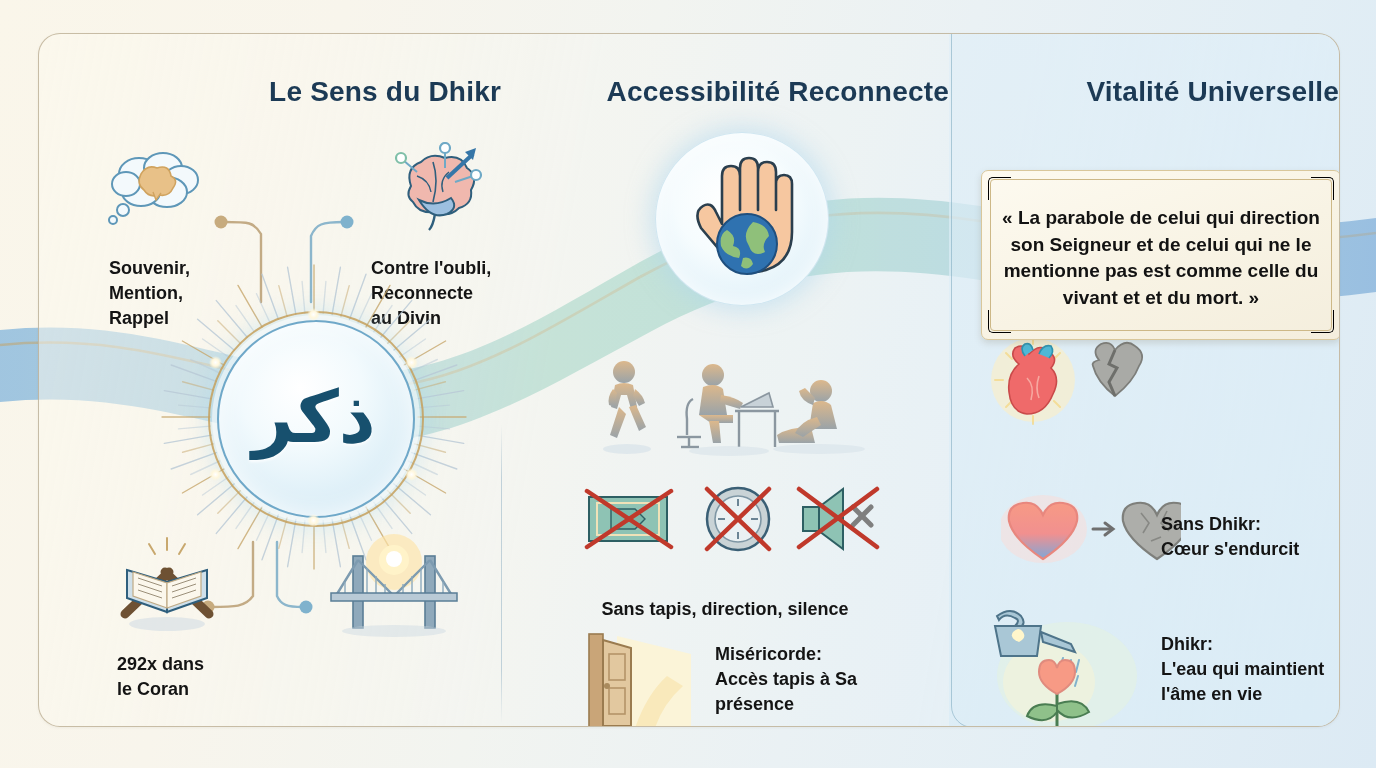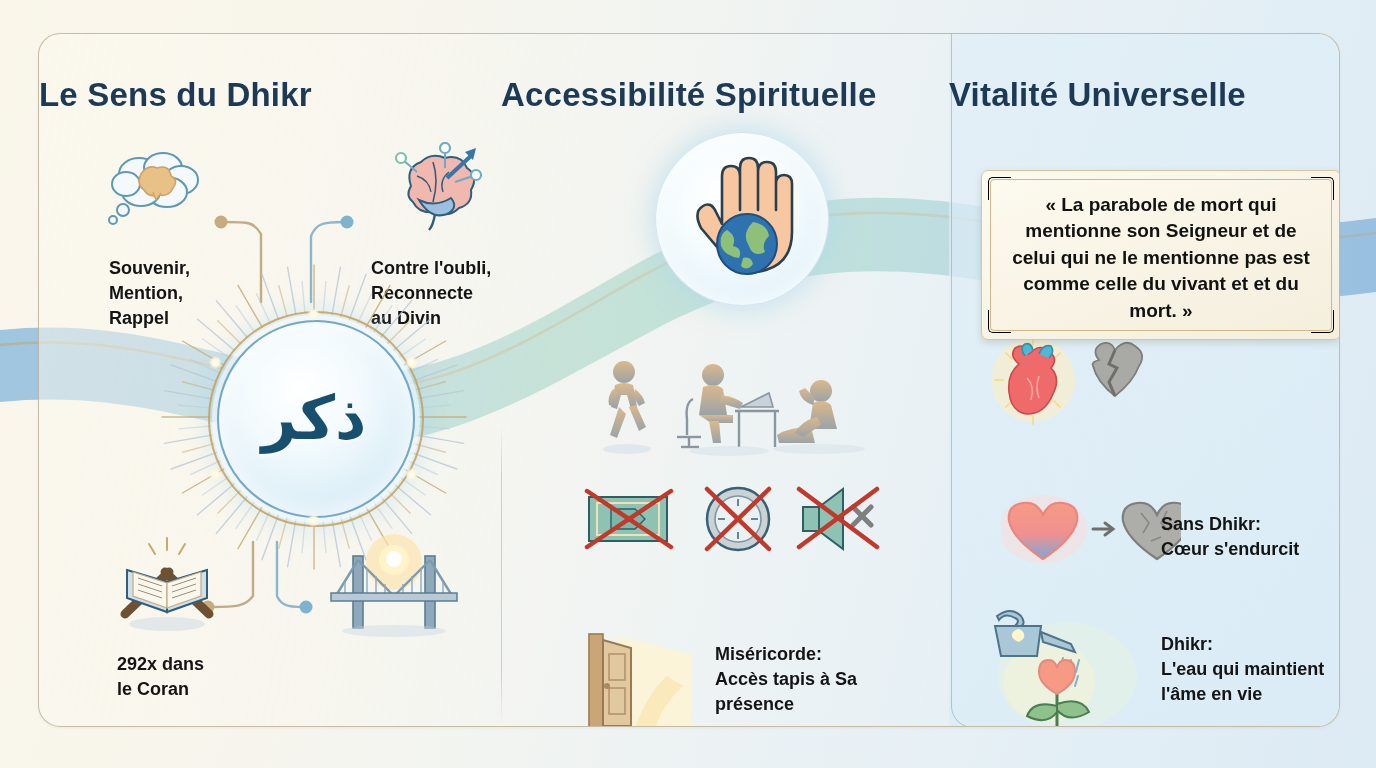--- a/index.html
+++ b/index.html
@@ -38,22 +38,22 @@
   }
   .div-1{left:462px;top:390px;height:300px;}
 
   
   .col{position:absolute;top:0;height:692px;}
   .col-1{left:0px;width:462px;}
   .col-2{left:462px;width:448px;}
   .col-3{left:910px;width:390px;}
 
   .col-title{
-    position:absolute;width:100%;text-align:left;
-    font-size:33px;font-weight:bold;color:#1c3a55;
+    position:absolute;width:100%;text-align:right;
+    font-size:28px;font-weight:bold;color:#1c3a55;
     letter-spacing:.2px;
   }
   .c1title{top:42px;}
   .c2title{top:42px;}
   .c3title{top:42px;}
 
   
   .lbl{
     position:absolute;color:#141414;font-weight:bold;
     font-size:18px;line-height:25px;
@@ -72,21 +72,21 @@
     box-shadow:0 0 0 5px rgba(255,255,255,.55),0 0 26px 6px rgba(150,210,240,.45),inset 0 0 26px rgba(255,255,255,.9);
   }
   .medal-gold{
     position:absolute;left:19px;top:19px;width:212px;height:212px;border-radius:50%;
     border:2px solid rgba(197,160,92,.85);
   }
   .arabic{
     position:absolute;left:28px;top:28px;width:194px;height:194px;
     display:flex;align-items:center;justify-content:center;
     font-family:"DejaVu Sans",sans-serif;
-    font-size:61px;color:#17506e;font-weight:bold;
+    font-size:72px;color:#17506e;font-weight:bold;
     direction:rtl;
     text-shadow:0 2px 3px rgba(255,255,255,.85);
   }
   .sparkle{position:absolute;width:13px;height:13px;border-radius:50%;
     background:radial-gradient(circle,#fff 0%,#fff7dd 38%,rgba(255,236,180,0) 72%);}
 
   
   .conn{position:absolute;left:0;top:0;width:462px;height:692px;pointer-events:none;}
 
   
@@ -350,21 +350,21 @@
               <path d="M114,52 L114,64"></path>
           </g>
           <rect x="2" y="63" width="126" height="8" fill="#b9cad6" stroke="#5a7e96" stroke-width="1.5"></rect>
           <ellipse cx="65" cy="101" rx="52" ry="6" fill="#cfdbe4" opacity=".5"></ellipse>
         </svg>
       </div>
     </div>
 
     <div class="col col-2">
 
-      <div class="col-title c2title">Accessibilité Spirituelle</div>
+      <div class="col-title c2title">Accessibilité Reconnecte</div>
 
       <div class="hand-wrap">
         <div class="hand-halo"></div>
         <svg viewBox="0 0 172 172" width="172" height="172" style="position:absolute;left:0;top:0;">
           <path d="M46,96 q-8,-16 2,-22 q8,-5 13,6 l6,12 L67,44 q0,-10 9,-10 q9,0 9,10 l0,34 0,-42 q0,-10 9,-10 q9,0 9,10 l0,42 0,-38 q0,-10 9,-10 q9,0 9,10 l0,38 0,-26 q0,-9 8,-9 q8,0 8,9 l0,48 q0,30 -26,38 q-24,7 -38,-10 Z" fill="#f6c7a0" stroke="#2b3f4e" stroke-width="2.6" stroke-linejoin="round"></path>
           <circle cx="92" cy="112" r="30" fill="#2f72b0" stroke="#1f4f7e" stroke-width="2"></circle>
           <path d="M72,98 q10,6 6,16 q10,2 6,12 q-14,-2 -18,-12 q-2,-12 6,-16 Z" fill="#8fc07a"></path>
           <path d="M98,90 q14,2 16,14 q-8,8 -4,16 q-12,6 -16,-6 q-8,-12 4,-24 Z" fill="#8fc07a"></path>
           <path d="M88,126 q8,-2 10,6 q-6,8 -12,2 Z" fill="#8fc07a"></path>
         </svg>
@@ -455,20 +455,21 @@
           <g stroke="#7f7f7f" stroke-width="5" stroke-linecap="round">
             <path d="M272,28 L290,46"></path>
               <path d="M290,28 L272,46"></path>
           </g>
           <g stroke="#c0392b" stroke-width="4.5" stroke-linecap="round">
             <path d="M218,10 L296,68"></path>
               <path d="M296,10 L218,68"></path>
           </g>
         </svg>
       </div>
+      <div class="lbl" style="left:0px;top:563px;width:448px;text-align:center;">Sans tapis, direction, silence</div>
 
       <div class="ico" style="left:82px;top:598px;width:120px;height:100px;">
         <svg viewBox="0 0 120 100" width="120" height="100">
           <path d="M34,4 L108,22 L108,96 L34,96 Z" fill="#fff4cf" opacity=".75"></path>
           <path d="M52,96 q12,-34 32,-52 l16,10 q-20,18 -28,42 Z" fill="#f8e8b8" opacity=".9"></path>
           <rect x="6" y="2" width="14" height="96" fill="#c9a578" stroke="#9a7b4f" stroke-width="1.6"></rect>
           <path d="M20,8 L48,16 L48,94 L20,94 Z" fill="#e2c89f" stroke="#9a7b4f" stroke-width="2"></path>
           <rect x="26" y="22" width="16" height="26" fill="none" stroke="#b59468" stroke-width="1.6"></rect>
           <rect x="26" y="56" width="16" height="26" fill="none" stroke="#b59468" stroke-width="1.6"></rect>
           <circle cx="24" cy="54" r="3" fill="#a98a5d"></circle>
@@ -562,17 +563,17 @@
 L'eau qui maintient
 l'âme en vie</div>
     </div>
 
     <div class="plaque">
       <div class="plaque-inner"></div>
       <div class="corner tl"></div>
       <div class="corner tr"></div>
       <div class="corner bl"></div>
       <div class="corner br"></div>
-      <div class="plaque-text">« La parabole de mort qui mentionne son Seigneur et de celui qui ne le mentionne pas est comme celle du vivant et et du mort. »</div>
+      <div class="plaque-text">« La parabole de celui qui direction son Seigneur et de celui qui ne le mentionne pas est comme celle du vivant et et du mort. »</div>
     </div>
 
   </div>
 </div>
 
 </body></html>

